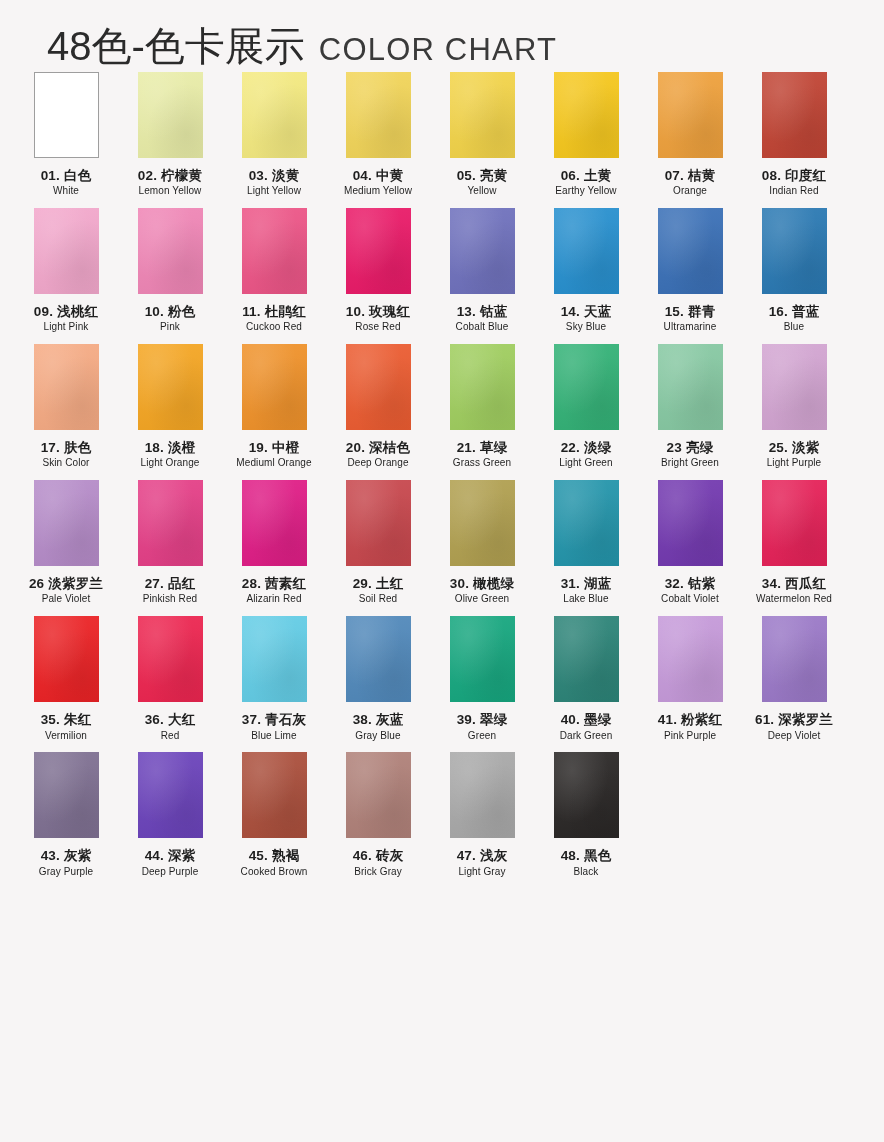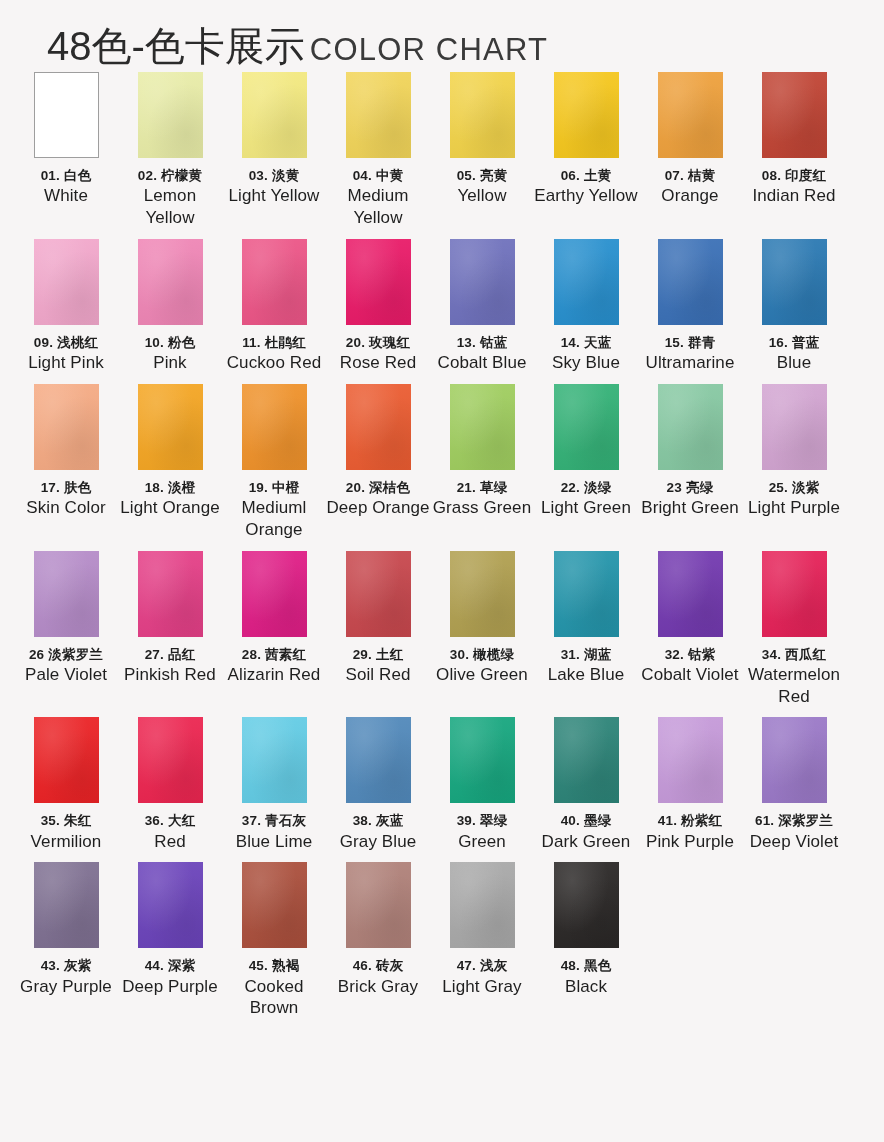--- a/index.html
+++ b/index.html
@@ -15,21 +15,21 @@
     font-family: "Liberation Sans", "DejaVu Sans", sans-serif;
     color: #1a1a1a;
     -webkit-font-smoothing: antialiased;
   }
 
   
   .page-header {
     padding: 26px 0 0 47px;
     display: flex;
     align-items: baseline;
-    gap: 5px;
+    gap: 14px;
     height: 72px;
     box-sizing: border-box;
   }
   .title-cn {
     font-size: 40px;
     font-weight: 400;
     letter-spacing: 0px;
     color: #2b2b2b;
     line-height: 1;
     white-space: nowrap;
@@ -77,21 +77,21 @@
   .label-cn {
     display: block;
     font-size: 13.5px;
     font-weight: 700;
     color: #1f1f1f;
     white-space: nowrap;
     letter-spacing: 0.2px;
   }
   .label-en {
     display: block;
-    font-size: 17px;
+    font-size: 10px;
     font-weight: 400;
     color: #1f1f1f;
     letter-spacing: 0.1px;
     margin-top: 1px;
   }
 </style>
 </head>
 <body>
 
 <div>
@@ -175,21 +175,21 @@
       <div class="swatch-cell">
         <div class="swatch-chip" style="background-color: rgb(237, 85, 135); background-image: radial-gradient(at 28% 22%, rgba(255, 255, 255, 0.13), rgba(255, 255, 255, 0) 55%), radial-gradient(at 74% 72%, rgba(0, 0, 0, 0.07), rgba(0, 0, 0, 0) 58%), linear-gradient(165deg, rgba(255, 255, 255, 0.07), rgba(0, 0, 0, 0.05));"></div>
         <div class="swatch-label">
           <span class="label-cn">11. 杜鹃红</span>
           <span class="label-en">Cuckoo Red</span>
         </div>
       </div>
       <div class="swatch-cell">
         <div class="swatch-chip" style="background-color: rgb(234, 26, 104); background-image: radial-gradient(at 28% 22%, rgba(255, 255, 255, 0.13), rgba(255, 255, 255, 0) 55%), radial-gradient(at 74% 72%, rgba(0, 0, 0, 0.07), rgba(0, 0, 0, 0) 58%), linear-gradient(165deg, rgba(255, 255, 255, 0.07), rgba(0, 0, 0, 0.05));"></div>
         <div class="swatch-label">
-          <span class="label-cn">20. 玫瑰红</span>
+          <span class="label-cn">10. 玫瑰红</span>
           <span class="label-en">Rose Red</span>
         </div>
       </div>
       <div class="swatch-cell">
         <div class="swatch-chip" style="background-color: rgb(111, 113, 189); background-image: radial-gradient(at 28% 22%, rgba(255, 255, 255, 0.13), rgba(255, 255, 255, 0) 55%), radial-gradient(at 74% 72%, rgba(0, 0, 0, 0.07), rgba(0, 0, 0, 0) 58%), linear-gradient(165deg, rgba(255, 255, 255, 0.07), rgba(0, 0, 0, 0.05));"></div>
         <div class="swatch-label">
           <span class="label-cn">13. 钴蓝</span>
           <span class="label-en">Cobalt Blue</span>
         </div>
       </div>

